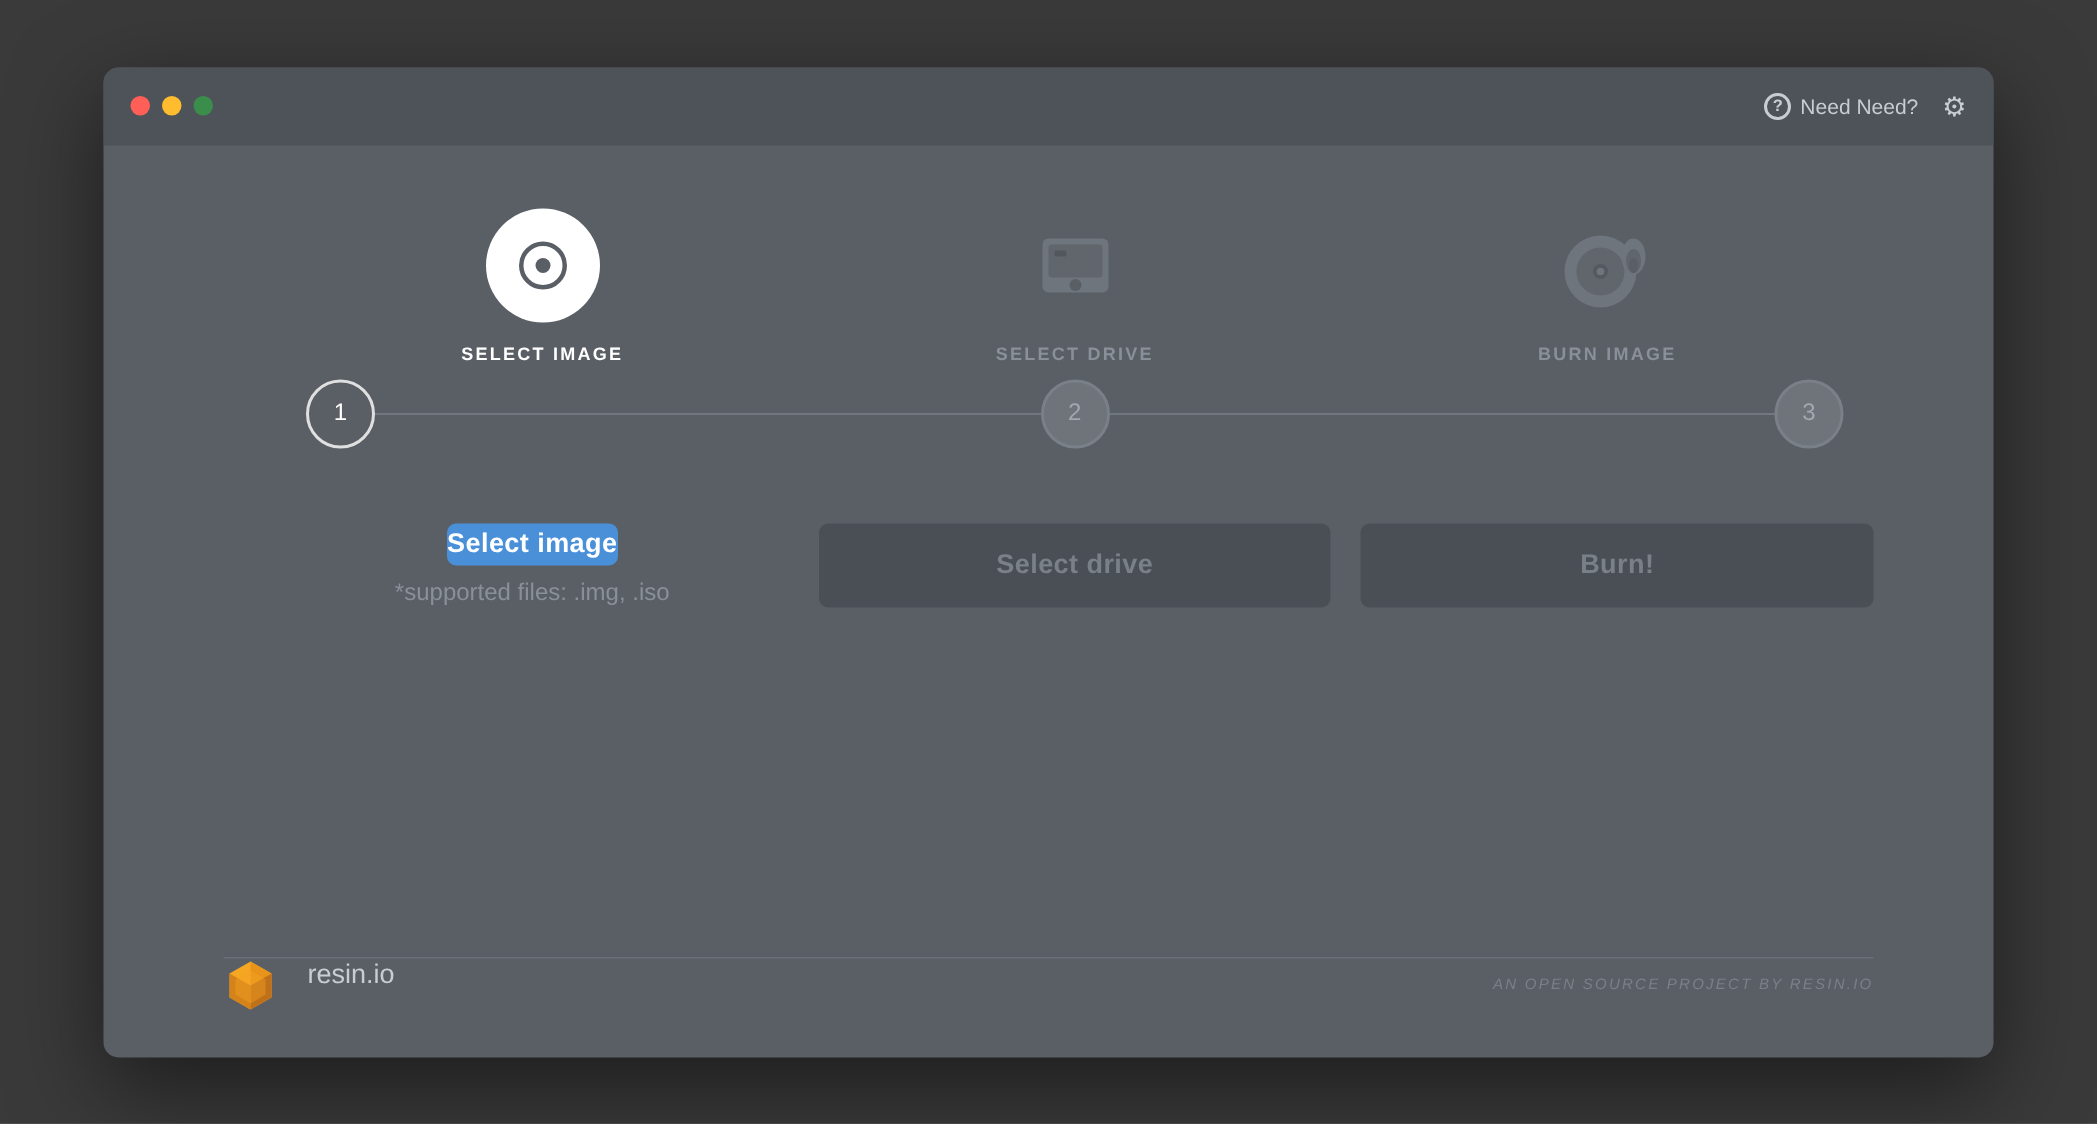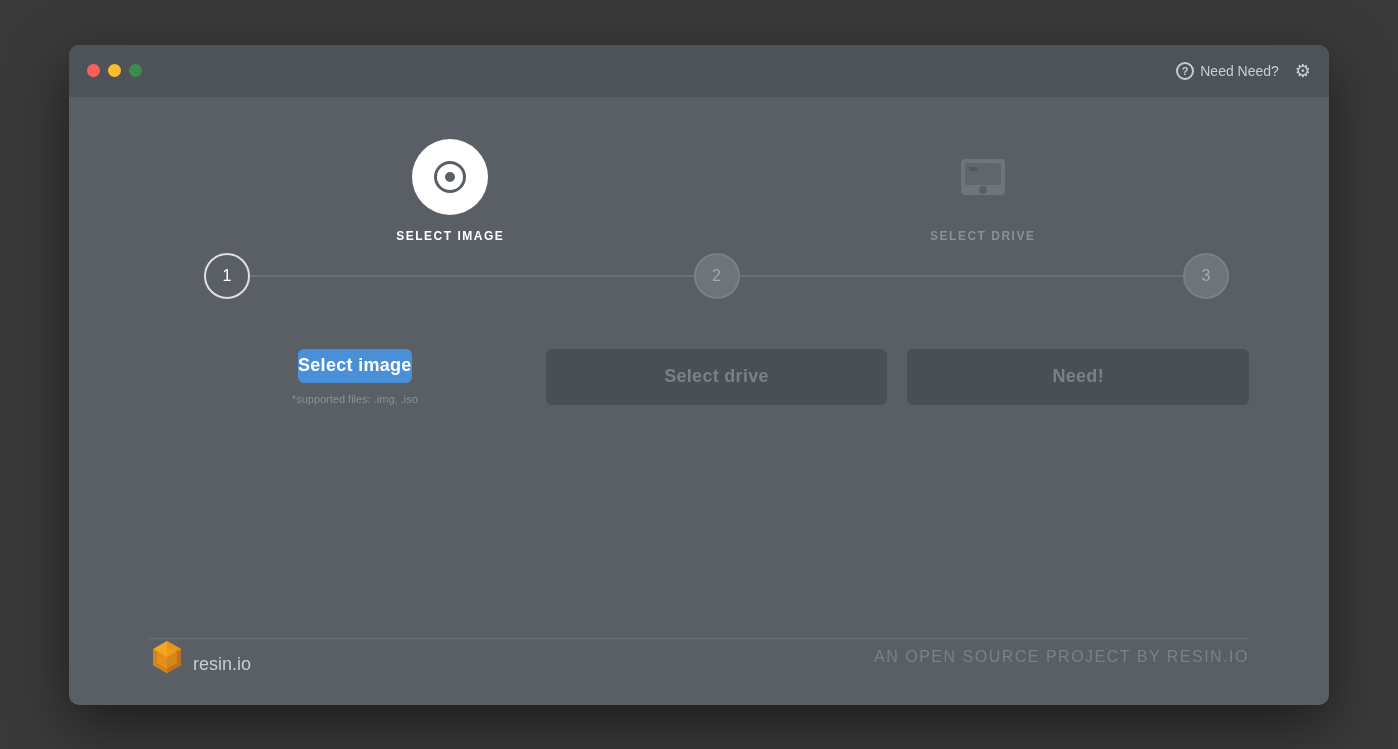--- a/index.html
+++ b/index.html
@@ -229,21 +229,21 @@
       color: white;
     }
 
     .btn-secondary {
       background: #4a4f56;
       color: #7a8088;
       cursor: default;
     }
 
     .supported-files {
-      font-size: 11px;
+      font-size: 16px;
       color: #8a9099;
       text-align: right;
     }
 
     
     .divider {
       height: 1px;
       background: #6a6f76;
       margin: 0 0 24px 0;
     }
@@ -251,41 +251,42 @@
     
     .footer {
       display: flex;
       align-items: center;
       justify-content: space-between;
       padding: 0 80px 30px 80px;
     }
 
     .logo-container {
       display: flex;
-      align-items: flex-end;
-      gap: 8px;
+      align-items: flex-start;
+      gap: 20px;
     }
 
     .logo-cube {
       width: 36px;
       height: 36px;
     }
 
     .logo-text {
       color: #c8cdd3;
       font-size: 18px;
       font-weight: 500;
     }
 
     .footer-tagline {
       color: #7a8088;
-      font-size: 16px;
+      font-size: 10px;
       letter-spacing: 1.5px;
       text-transform: uppercase;
       font-weight: 500;
+      font-style: italic;
     }
 
     
     .steps-icons-row {
       display: flex;
       justify-content: space-between;
       align-items: flex-end;
       margin-bottom: 10px;
     }
 
@@ -337,20 +338,36 @@
 
             <rect x="14" y="18" width="44" height="36" rx="4" ry="4" fill="#8a9099"></rect>
             <rect x="18" y="22" width="36" height="22" rx="2" fill="#6a6f76"></rect>
             <circle cx="36" cy="49" r="4" fill="#5a5f66"></circle>
             <rect x="22" y="26" width="8" height="4" rx="1" fill="#4a4f56"></rect>
           </svg>
         </div>
         <span class="step-label inactive">SELECT DRIVE</span>
       </div>
 
+      <div class="step-item">
+        <div class="step-icon-container">
+          <svg class="burn-icon-container" width="80" height="72" viewBox="0 0 80 72">
+
+            <circle cx="35" cy="40" r="24" fill="#8a9099"></circle>
+            <circle cx="35" cy="40" r="16" fill="#6a6f76"></circle>
+            <circle cx="35" cy="40" r="5" fill="#4e5359"></circle>
+            <circle cx="35" cy="40" r="2.5" fill="#8a9099"></circle>
+
+            <ellipse cx="57" cy="30" rx="8" ry="12" fill="#8a9099"></ellipse>
+            <ellipse cx="57" cy="33" rx="5" ry="8" fill="#6a6f76"></ellipse>
+            <ellipse cx="57" cy="36" rx="3" ry="5" fill="#5a5f66"></ellipse>
+          </svg>
+        </div>
+        <span class="step-label inactive">BURN IMAGE</span>
+      </div>
 
     </div>
 
     <div class="progress-bar-section">
       <div class="progress-line"></div>
 
       <div class="step-circle active">
         <span>1</span>
       </div>
 
@@ -362,21 +379,21 @@
         <span>3</span>
       </div>
     </div>
 
     <div class="buttons-section">
       <div style="flex:1; display:flex; flex-direction:column; align-items:center; gap:10px;">
         <button class="btn btn-primary">Select image</button>
         <span class="supported-files">*supported files: .img, .iso</span>
       </div>
       <button class="btn btn-secondary">Select drive</button>
-      <button class="btn btn-secondary">Need!</button>
+      <button class="btn btn-secondary">Burn!</button>
     </div>
 
   </div>
 
   <div class="divider" style="margin: 0 80px;"></div>
 
   <div class="footer">
     <div class="logo-container">
 
       <svg class="logo-cube" width="36" height="36" viewBox="0 0 36 36">

